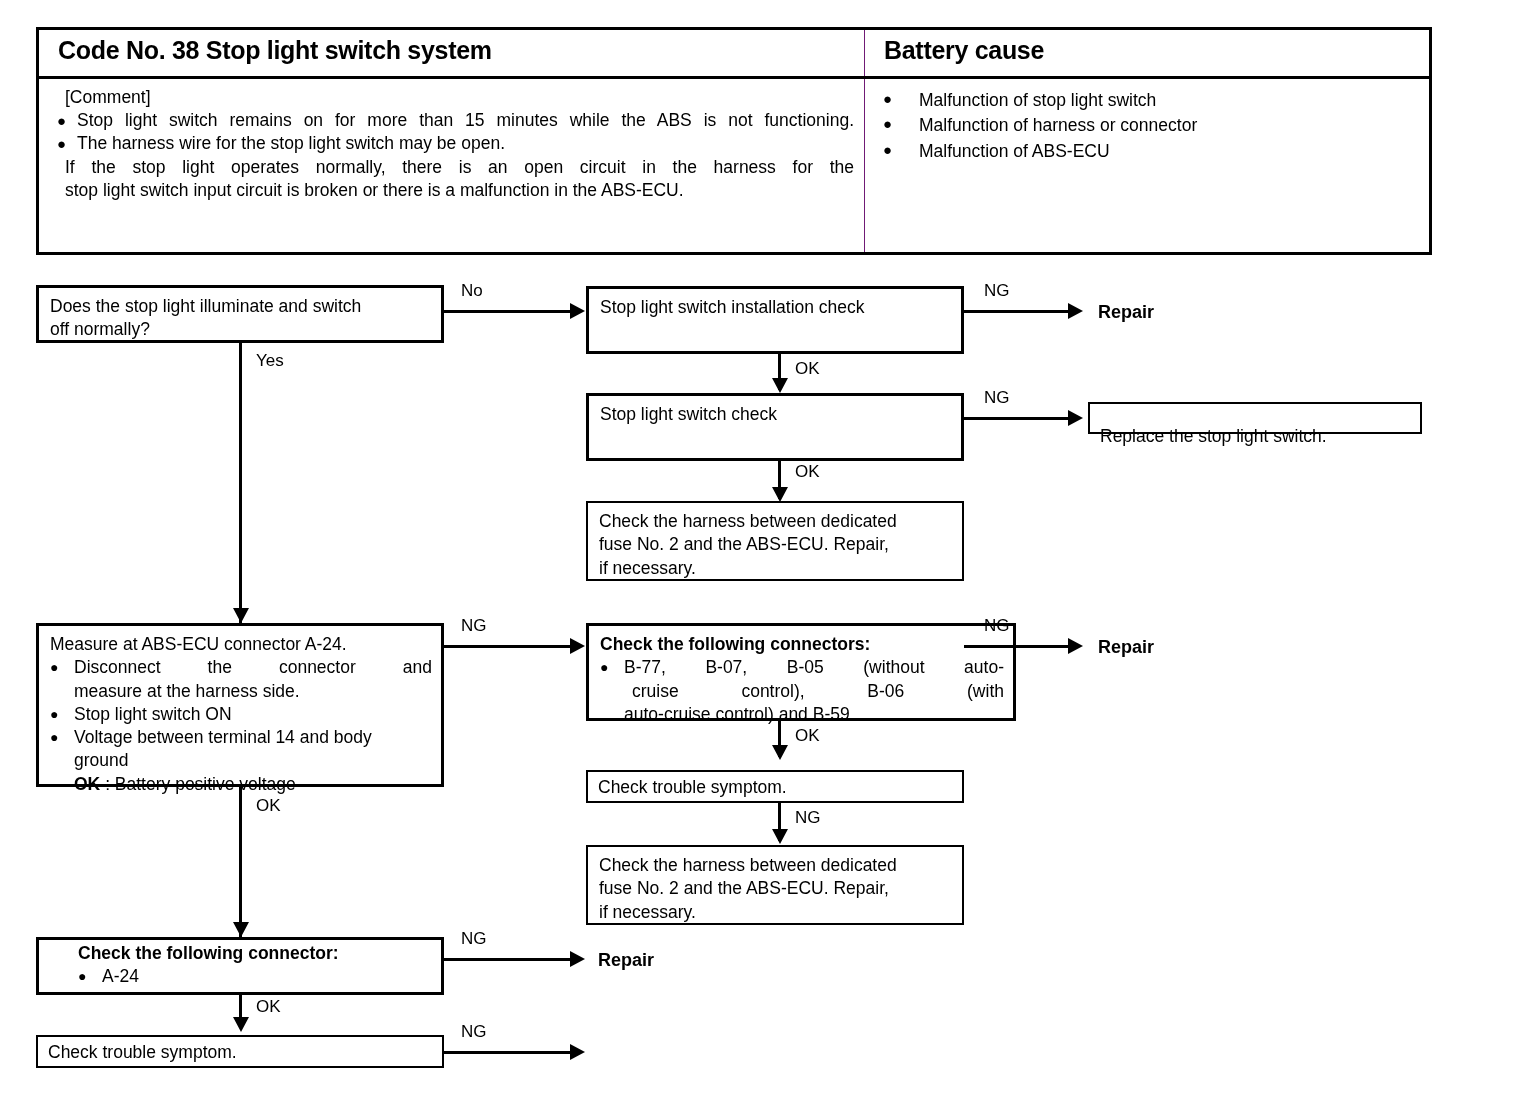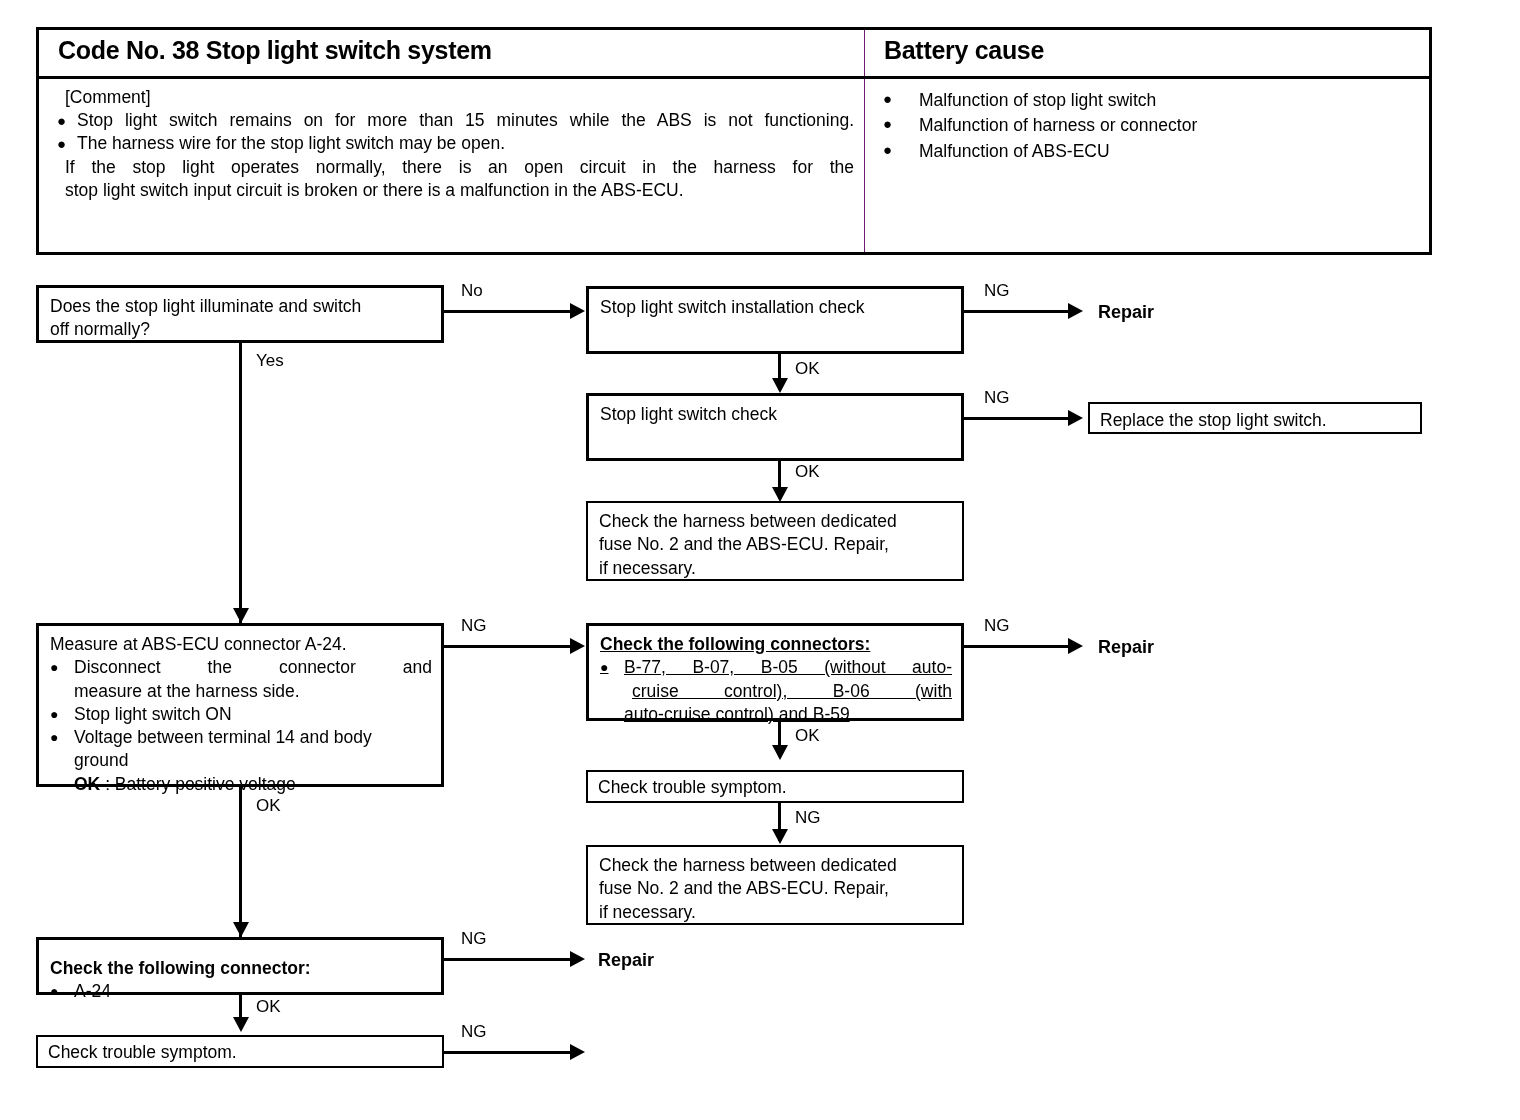--- a/index.html
+++ b/index.html
@@ -243,21 +243,21 @@
 
   <div class="fbox" style="left:586px; top:393px; width:378px; height:68px;">
     <div class="fbox-inner">Stop  light  switch  check</div>
   </div>
 
   <div class="hline" style="left:964px; top:417px; width:108px;"></div>
   <div class="arrow-r" style="left:1068px; top:410px;"></div>
   <div class="elabel" style="left:984px; top:388px;">NG</div>
 
   <div class="fbox thin" style="left:1088px; top:402px; width:334px; height:32px;">
-    <div class="fbox-inner" style="padding:5px 8px 2px 10px;">Replace the stop light switch.</div>
+    <div class="fbox-inner" style="padding:21px 8px 2px 10px;">Replace the stop light switch.</div>
   </div>
 
   <div class="vline" style="left:778px; top:461px; height:38px;"></div>
   <div class="arrow-d" style="left:772px; top:487px;"></div>
   <div class="elabel" style="left:795px; top:462px;">OK</div>
 
   <div class="fbox thin" style="left:586px; top:501px; width:378px; height:80px;">
     <div class="fbox-inner">
       <div>Check the harness between dedicated</div>
       <div>fuse No. 2 and the ABS-ECU. Repair,</div>
@@ -291,21 +291,21 @@
           <span style="display:block;"><b>OK</b> <span>: Battery positive voltage</span></span>
         </span>
       </div>
     </div>
   </div>
 
   <div class="hline" style="left:444px; top:645px; width:128px;"></div>
   <div class="arrow-r" style="left:570px; top:638px;"></div>
   <div class="elabel" style="left:461px; top:616px;">NG</div>
 
-  <div class="fbox" style="left:586px; top:623px; width:378px; height:98px;text-decoration:underline;">
+  <div class="fbox" style="left:586px; top:623px; width:430px; height:98px;">
     <div class="fbox-inner">
       <div><b>Check the following connectors:</b></div>
       <div class="li">
         <span class="d">●</span>
         <span class="t">
           <span class="jst" style="display:block;">B-77, B-07, B-05 (without auto-</span>
           <span class="jst" style="display:block;margin-left:8px;">cruise control), B-06 (with</span>
           <span style="display:block;">auto-cruise control) and B-59</span>
         </span>
       </div>
@@ -335,21 +335,21 @@
       <div>fuse No. 2 and the ABS-ECU. Repair,</div>
       <div>if  necessary.</div>
     </div>
   </div>
 
   <div class="vline" style="left:239px; top:787px; height:150px;"></div>
   <div class="arrow-d" style="left:233px; top:922px;"></div>
   <div class="elabel" style="left:256px; top:796px;">OK</div>
 
   <div class="fbox" style="left:36px; top:937px; width:408px; height:58px;">
-    <div class="fbox-inner" style="padding:17px 9px 4px 11px;">
+    <div class="fbox-inner" style="padding:2px 9px 4px 11px;margin-left:28px;">
       <div><b>Check the following connector:</b></div>
       <div class="li">
         <span class="d">●</span>
         <span class="t">A-24</span>
       </div>
     </div>
   </div>
 
   <div class="hline" style="left:444px; top:958px; width:128px;"></div>
   <div class="arrow-r" style="left:570px; top:951px;"></div>

